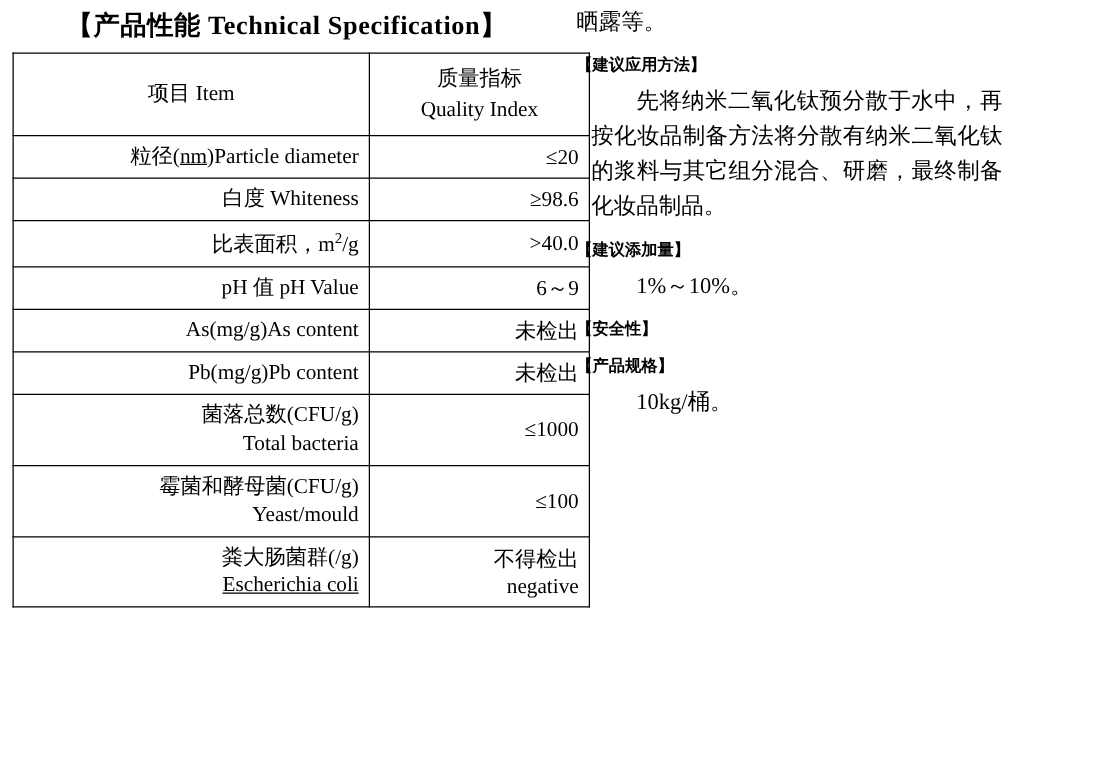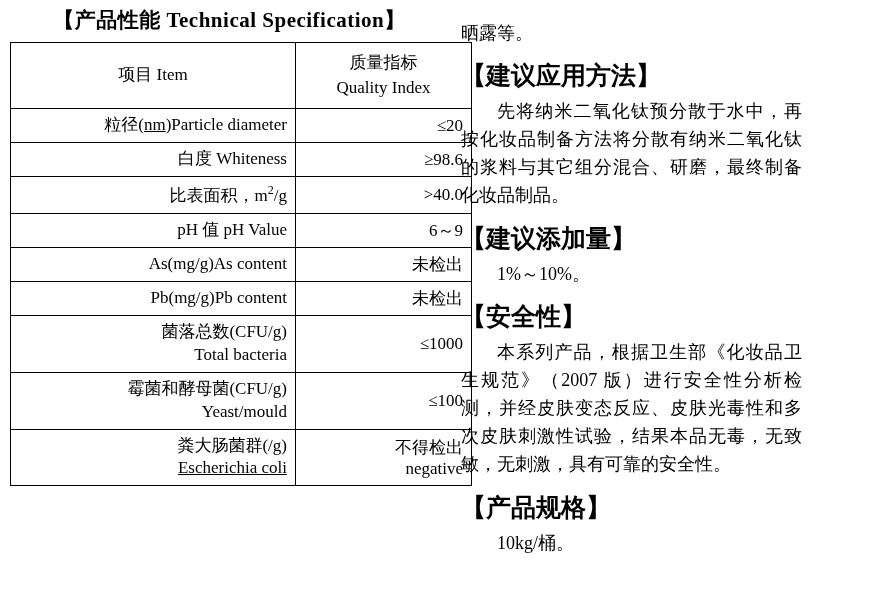--- a/index.html
+++ b/index.html
@@ -21,21 +21,21 @@
     display: flex;
     flex-direction: row;
   }
   .left-col {
     width: 457px;
     padding: 0 8px 0 10px;
     box-sizing: border-box;
   }
   .right-col {
     width: 424px;
-    padding: 16px 10px 0 4px;
+    padding: 0 10px 0 4px;
     box-sizing: border-box;
   }
 
   
   .spec-title {
     text-align: center;
     font-weight: bold;
     font-size: 21px;
     margin-top: 6px;
     margin-bottom: 8px;
@@ -67,27 +67,27 @@
   .sup { font-size: 12px; vertical-align: super; }
 
   
   .right-col .lead {
     font-size: 18px;
     margin: 4px 0 12px 0;
     line-height: 1.5;
   }
   .section-head {
     font-weight: bold;
-    font-size: 25px;
+    font-size: 13px;
     margin: 12px 0 6px 0;
   }
   .para {
     font-size: 18px;
     line-height: 1.55;
-    margin: 0 0 6px 0;
+    margin: 0 0 6px 12px;
     text-align: justify;
   }
   .para.indent {
     text-indent: 2em;
   }
   .para.center-ish {
     text-indent: 2em;
     margin-bottom: 10px;
   }
 </style>
@@ -169,19 +169,18 @@
   <div class="right-col">
     <div class="lead">晒露等。</div>
 
     <div class="section-head">【建议应用方法】</div>
     <div class="para indent">先将纳米二氧化钛预分散于水中，再按化妆品制备方法将分散有纳米二氧化钛的浆料与其它组分混合、研磨，最终制备化妆品制品。</div>
 
     <div class="section-head">【建议添加量】</div>
     <div class="para center-ish">1%～10%。</div>
 
     <div class="section-head">【安全性】</div>
-    <div class="para indent">本系列产品，根据卫生部《化妆品卫生规范》（2007 版）进行安全性分析检测，并经皮肤变态反应、皮肤光毒性和多次皮肤刺激性试验，结果本品无毒，无致敏，无刺激，具有可靠的安全性。</div>
 
     <div class="section-head">【产品规格】</div>
     <div class="para center-ish">10kg/桶。</div>
   </div>
 
 </div>
 
 </body></html>

